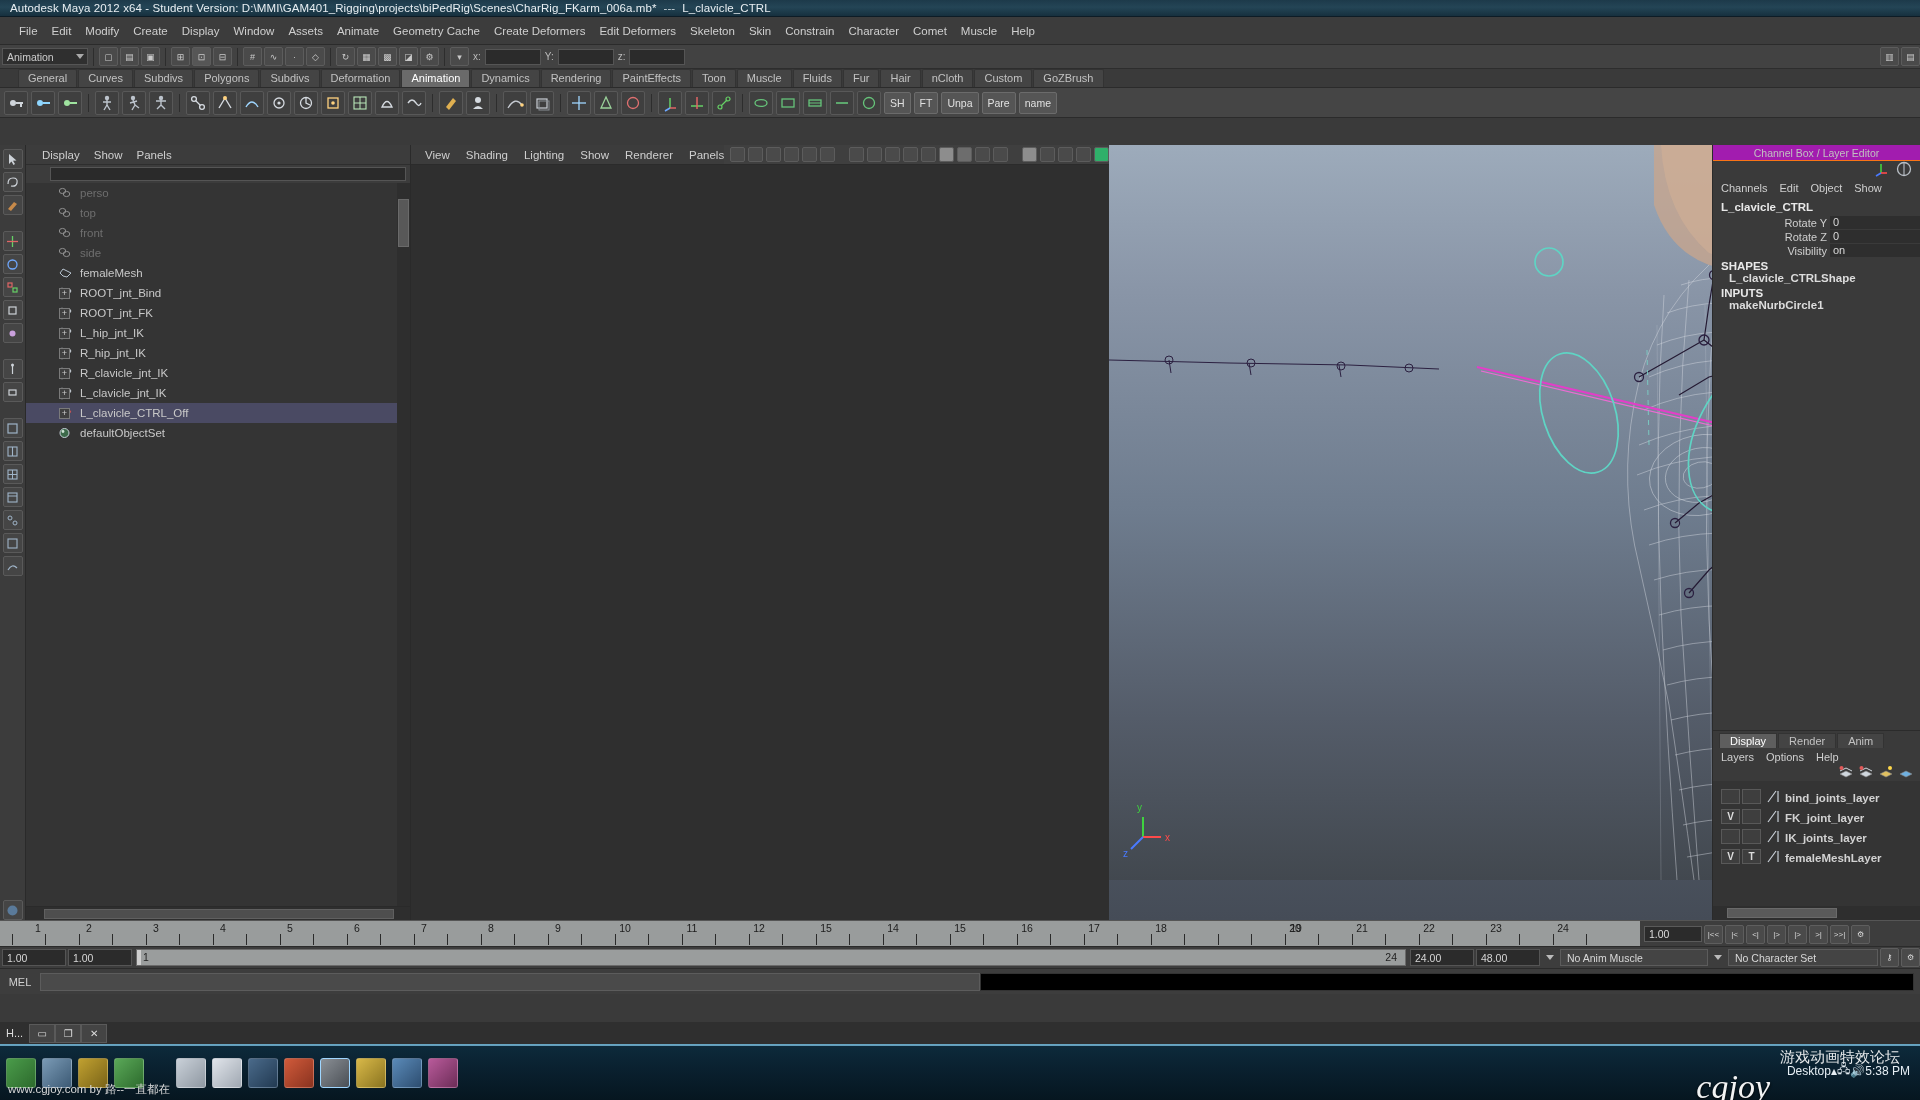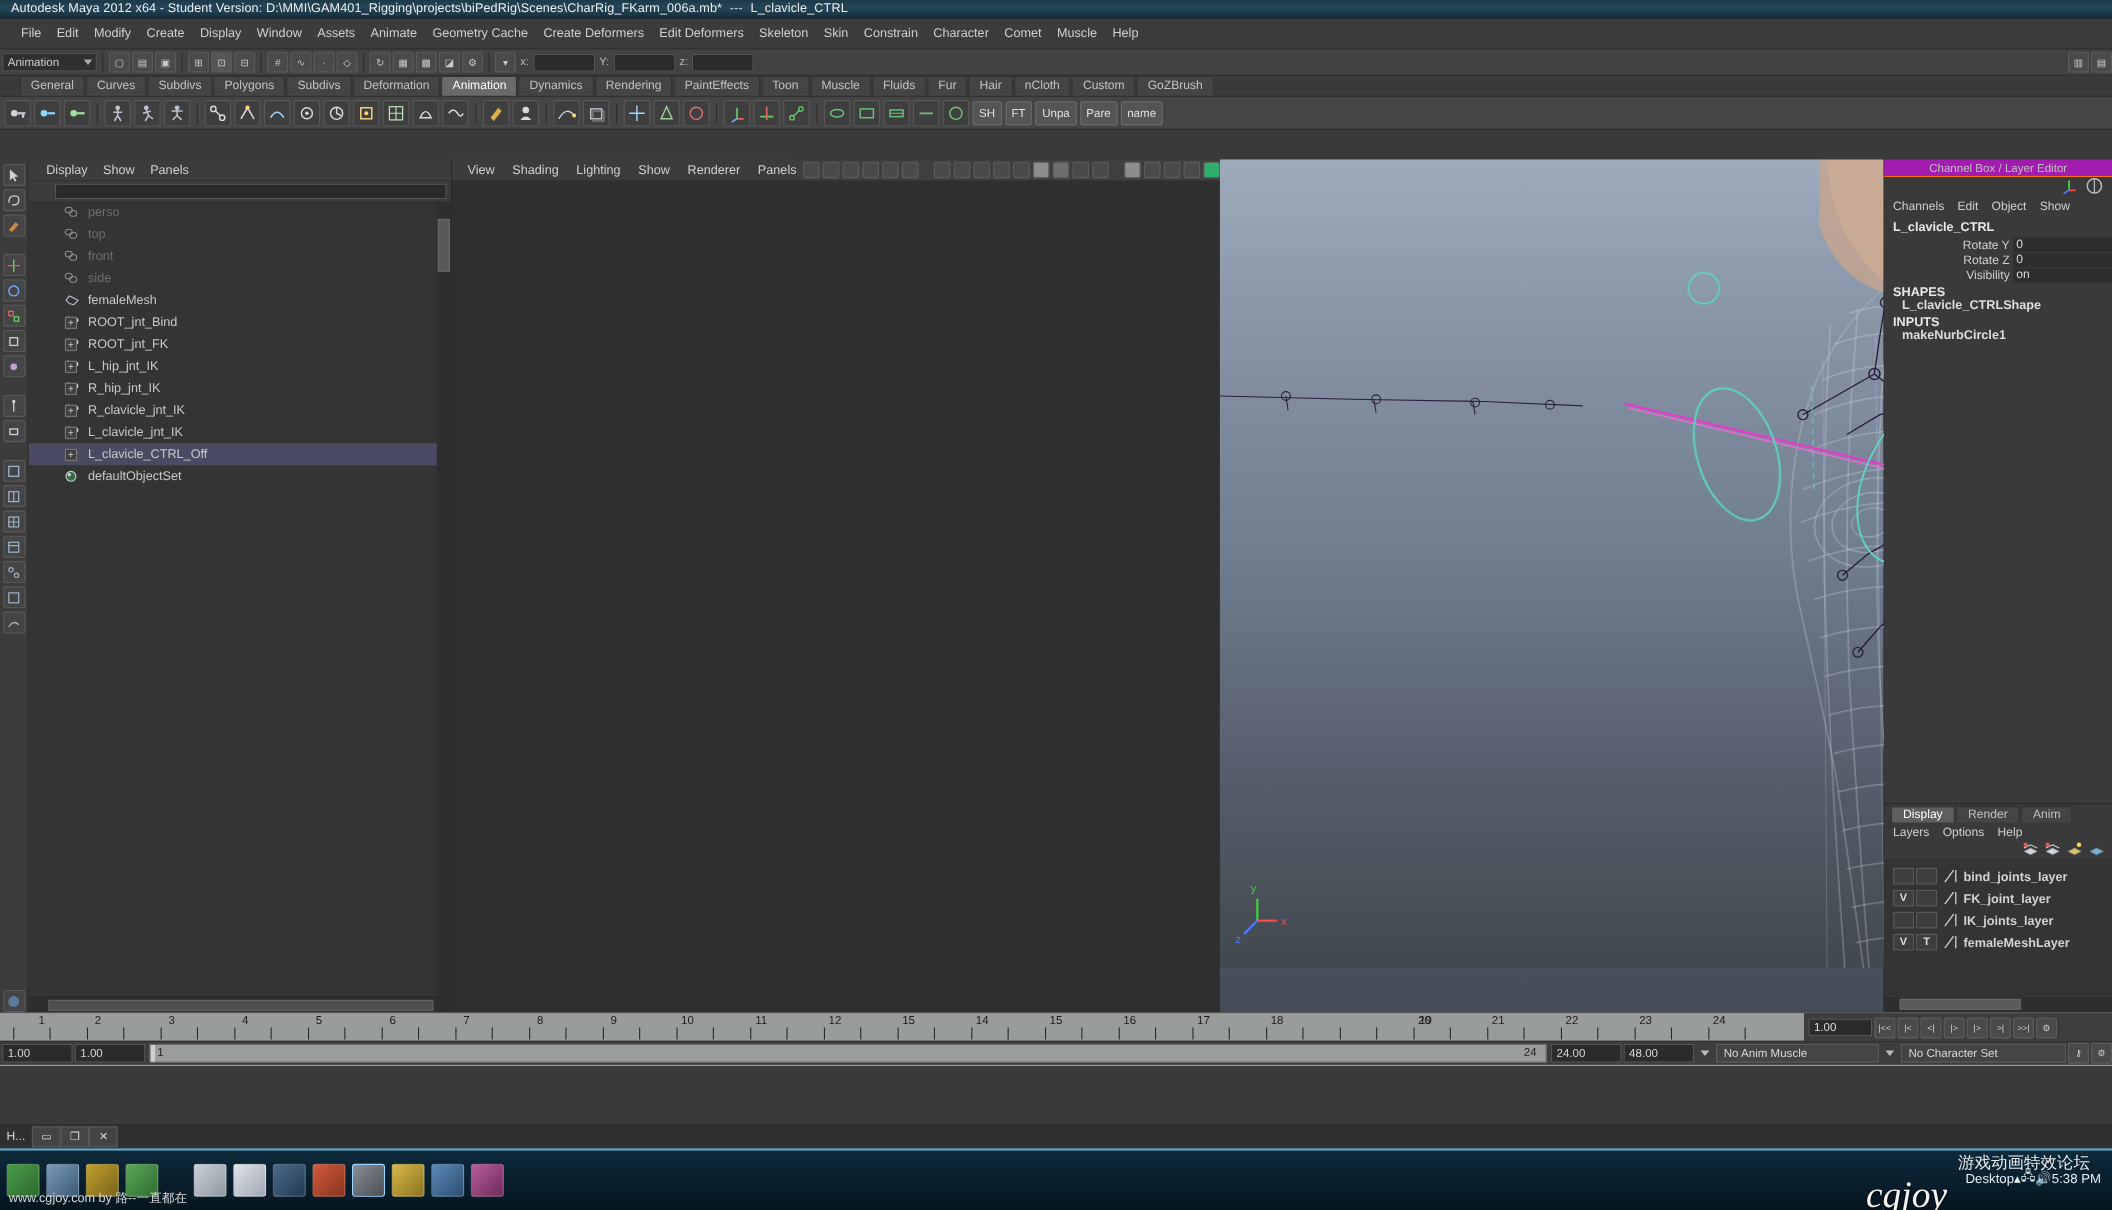--- a/index.html
+++ b/index.html
@@ -1199,20 +1199,25 @@
     <div class="rfield">24.00</div>
     <div class="rfield">48.00</div>
     <span class="drop-arrow"></span>
     <div class="dropf" style="width:148px">No Anim Muscle</div>
     <span class="drop-arrow"></span>
     <div class="dropf" style="width:150px">No Character Set</div>
     <div class="pbtn">⚷</div>
     <div class="pbtn">⚙</div>
   </div>
 
+  <div class="melbar">
+    <span class="lbl">MEL</span>
+    <div class="melin"></div>
+    <div class="melout"></div>
+  </div>
 
   <div class="winbar">
     <span class="winlabel">H...</span>
     <span class="winbtn">▭</span>
     <span class="winbtn">❐</span>
     <span class="winbtn">✕</span>
   </div>
 
   <div class="bluestrip"></div>
 

